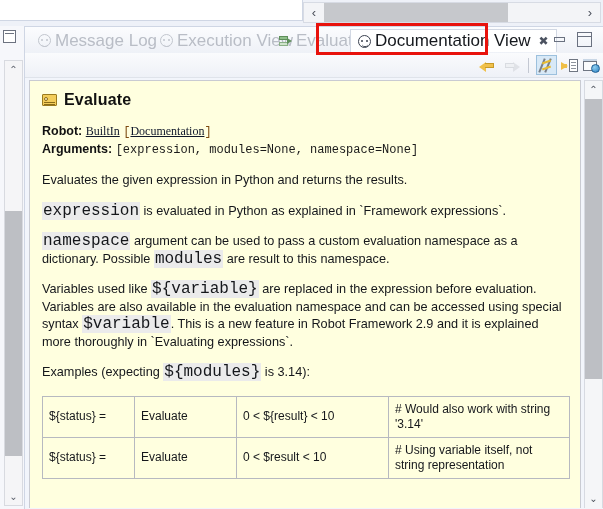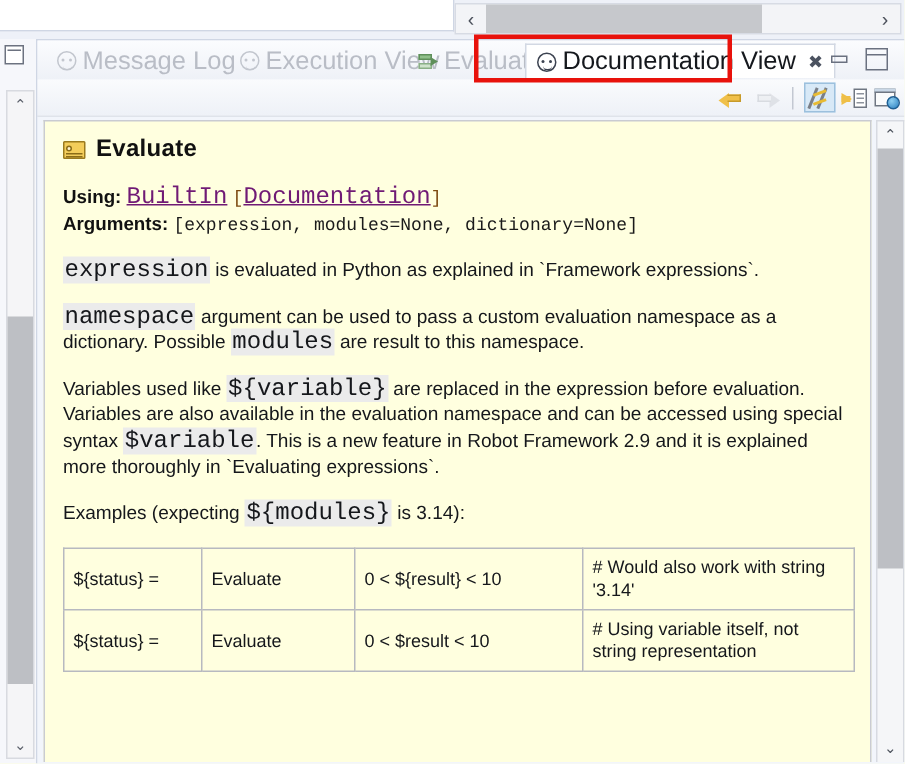--- a/index.html
+++ b/index.html
@@ -150,21 +150,21 @@
   .ico-keyword{width:15px;height:12px;background:#f3cd5b;border:1px solid #9a7a1e;box-sizing:border-box;
      position:relative;flex:0 0 auto;border-radius:1px;}
   .ico-keyword::before{content:"";position:absolute;left:1px;top:1.5px;width:4px;height:4px;border-radius:50%;
      border:1px solid #8a6c18;box-sizing:border-box;background:#fff3cf;}
   .ico-keyword::after{content:"";position:absolute;left:1px;top:7px;width:11px;height:1px;background:#8a6c18;
      box-shadow:0 2px 0 #8a6c18;}
 
   .meta{font-size:12.5px;line-height:17px;margin:0;}
   .meta b{font-weight:bold;color:#111;}
   .mono{font-family:"Liberation Mono","DejaVu Sans Mono",monospace;font-size:12px;}
-  .lnk{font-family:Liberation Mono, monospace;font-size:16px;color:#701a75;
+  .lnk{font-family:Liberation Serif, serif;font-size:12px;color:#0f172a;
      text-decoration:underline;cursor:pointer;}
   .brk{color:#7d4a10;font-family:"Liberation Mono","DejaVu Sans Mono",monospace;font-size:12px;}
 
   p.para{font-size:12.7px;line-height:17.5px;margin:13px 0 0 0;color:#15171b;}
   code.cd{font-family:"Liberation Mono","DejaVu Sans Mono",monospace;font-size:16px;
      background:#ebebeb;padding:0 1px;color:#15171b;}
 
   
   table.extbl{border-collapse:collapse;margin-top:14px;width:527px;table-layout:fixed;}
   table.extbl td{border:1px solid #b7b9c0;font-size:12px;padding:5px 6px;vertical-align:middle;
@@ -265,31 +265,32 @@
 
     <div id="doc-frame">
       <div id="doc-body">
 
         <div id="doc-title">
           <span class="ico-keyword"></span>
           <span class="ttext">Evaluate</span>
         </div>
 
         <p class="meta">
-          <b>Using:</b>
+          <b>Robot:</b>
           <span class="lnk">BuiltIn</span>
           <span class="brk">[</span><span class="lnk">Documentation</span><span class="brk">]</span>
         </p>
 
         <p class="meta">
           <b>Arguments:</b>
-          <span class="mono">[expression, modules=None, dictionary=None]</span>
+          <span class="mono">[expression, modules=None, namespace=None]</span>
         </p>
 
         <div id="paragraphs">
+            <p class="para"><span>Evaluates the given expression in Python and returns the results.</span></p>
             <p class="para"><code class="cd">expression</code><span> is evaluated in Python as explained in `Framework expressions`.</span></p>
             <p class="para"><code class="cd">namespace</code><span> argument can be used to pass a custom evaluation namespace as a dictionary. Possible </span><code class="cd">modules</code><span> are result to this namespace.</span></p>
             <p class="para"><span>Variables used like </span><code class="cd">${variable}</code><span> are replaced in the expression before evaluation. Variables are also available in the evaluation namespace and can be accessed using special syntax </span><code class="cd">$variable</code><span>. This is a new feature in Robot Framework 2.9 and it is explained more thoroughly in `Evaluating expressions`.</span></p>
             <p class="para"><span>Examples (expecting </span><code class="cd">${modules}</code><span> is 3.14):</span></p>
           </div>
 
         <table class="extbl">
           <colgroup>
               <col class="c1">
               <col class="c2">

